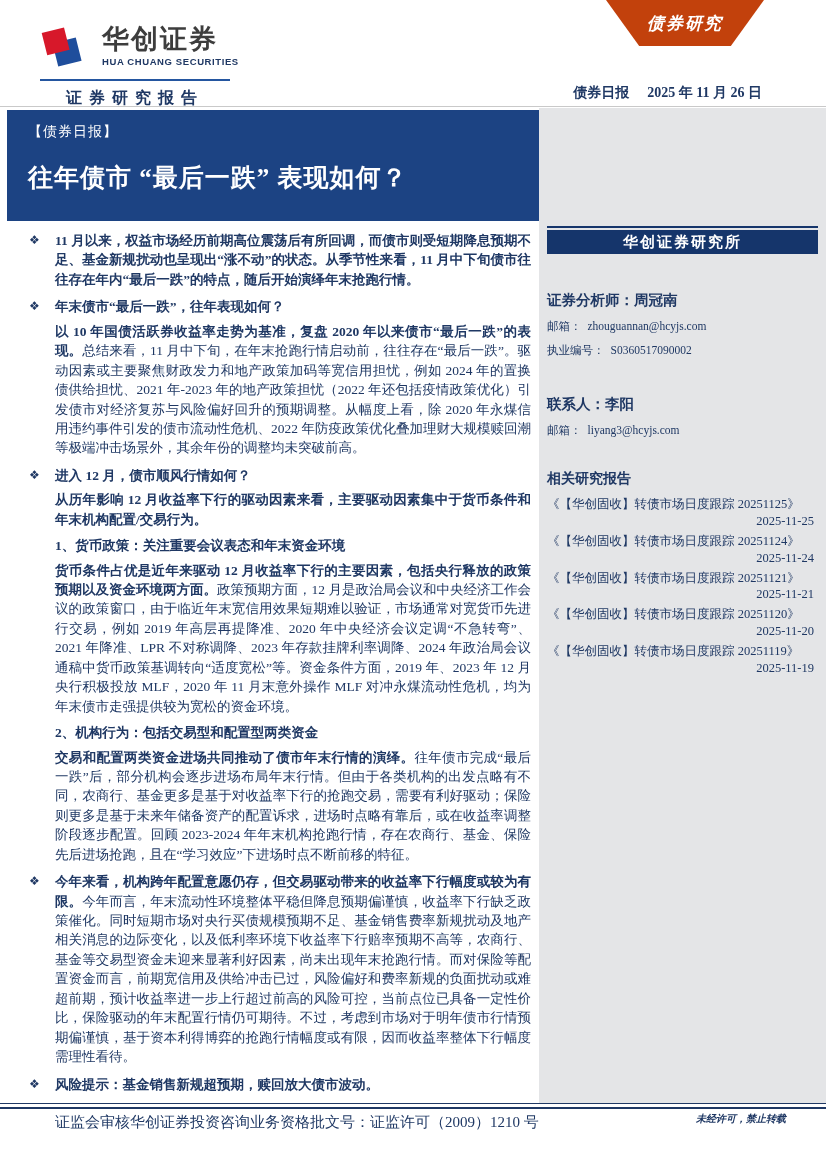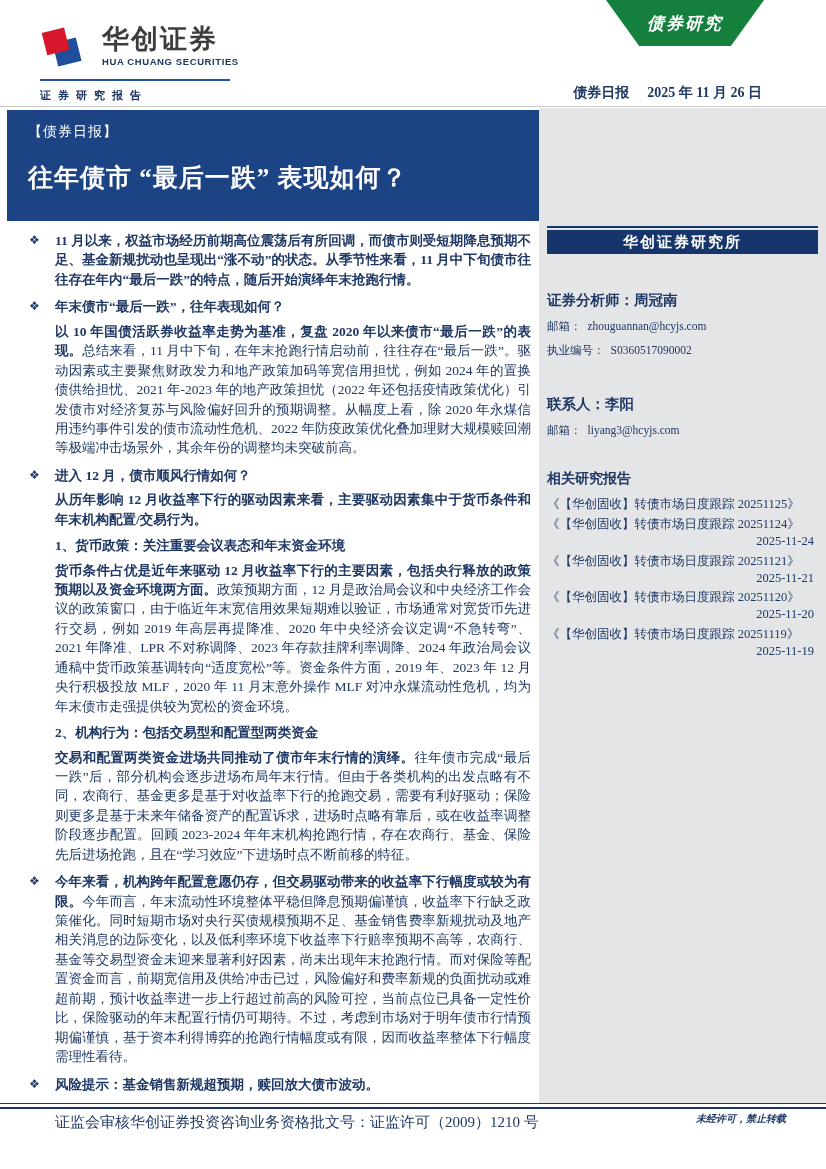--- a/index.html
+++ b/index.html
@@ -9,24 +9,24 @@
   
   .logo-area{position:absolute;left:40px;top:24px;width:200px;}
   .logo-row{display:flex;align-items:flex-start;}
   .logo-cube{width:46px;height:48px;flex:0 0 46px;}
   .logo-texts{margin-left:16px;}
   .logo-title{font-family:"Liberation Sans","DejaVu Sans",sans-serif;font-weight:bold;
               font-size:27px;color:#3d3d3d;letter-spacing:2px;line-height:30px;}
   .logo-sub{font-family:"Liberation Sans","DejaVu Sans",sans-serif;font-weight:bold;
             font-size:9.5px;color:#1F3864;letter-spacing:0.6px;margin-top:2px;}
   .logo-divider{width:190px;height:0;border-top:2px solid #2456A0;margin:7px 0 0 0;}
-  .report-type{font-weight:bold;font-size:11px;color:#1F3864;letter-spacing:7px;
-               margin-top:7px;text-align:left;width:190px;}
+  .report-type{font-weight:bold;font-size:16px;color:#1F3864;letter-spacing:7px;
+               margin-top:7px;text-align:center;width:190px;}
 
-  .badge{position:absolute;left:606px;top:0;width:158px;height:46px;background:#15803d;
+  .badge{position:absolute;left:606px;top:0;width:158px;height:46px;background:#c2410c;
          clip-path:polygon(0 0,100% 0,79% 100%,21% 100%);
          display:flex;align-items:center;justify-content:center;}
   .badge span{color:#ffffff;font-weight:bold;font-style:italic;font-size:17px;letter-spacing:2px;}
 
   .date-line{position:absolute;top:84px;right:64px;font-weight:bold;font-size:14px;color:#1F3864;}
   .date-line .lbl{margin-right:18px;}
 
   .top-divider{position:absolute;left:0;top:106px;width:826px;height:1px;background:#c9c9c9;}
 
   
@@ -130,20 +130,21 @@
     <div class="detail-line"><span class="dl-label">邮箱：</span><span>zhouguannan@hcyjs.com</span></div>
     <div class="detail-line"><span class="dl-label">执业编号：</span><span>S0360517090002</span></div>
 
     <div class="person-line"><span>联系人：</span><span>李阳</span></div>
     <div class="detail-line"><span class="dl-label">邮箱：</span><span>liyang3@hcyjs.com</span></div>
 
     <div class="related-title">相关研究报告</div>
     <div class="reports">
         <div class="report">
           <div class="rtitle">《【华创固收】转债市场日度跟踪 20251125》</div>
+          <div class="rdate">2025-11-25</div>
         </div>
         <div class="report">
           <div class="rtitle">《【华创固收】转债市场日度跟踪 20251124》</div>
           <div class="rdate">2025-11-24</div>
         </div>
         <div class="report">
           <div class="rtitle">《【华创固收】转债市场日度跟踪 20251121》</div>
           <div class="rdate">2025-11-21</div>
         </div>
         <div class="report">

